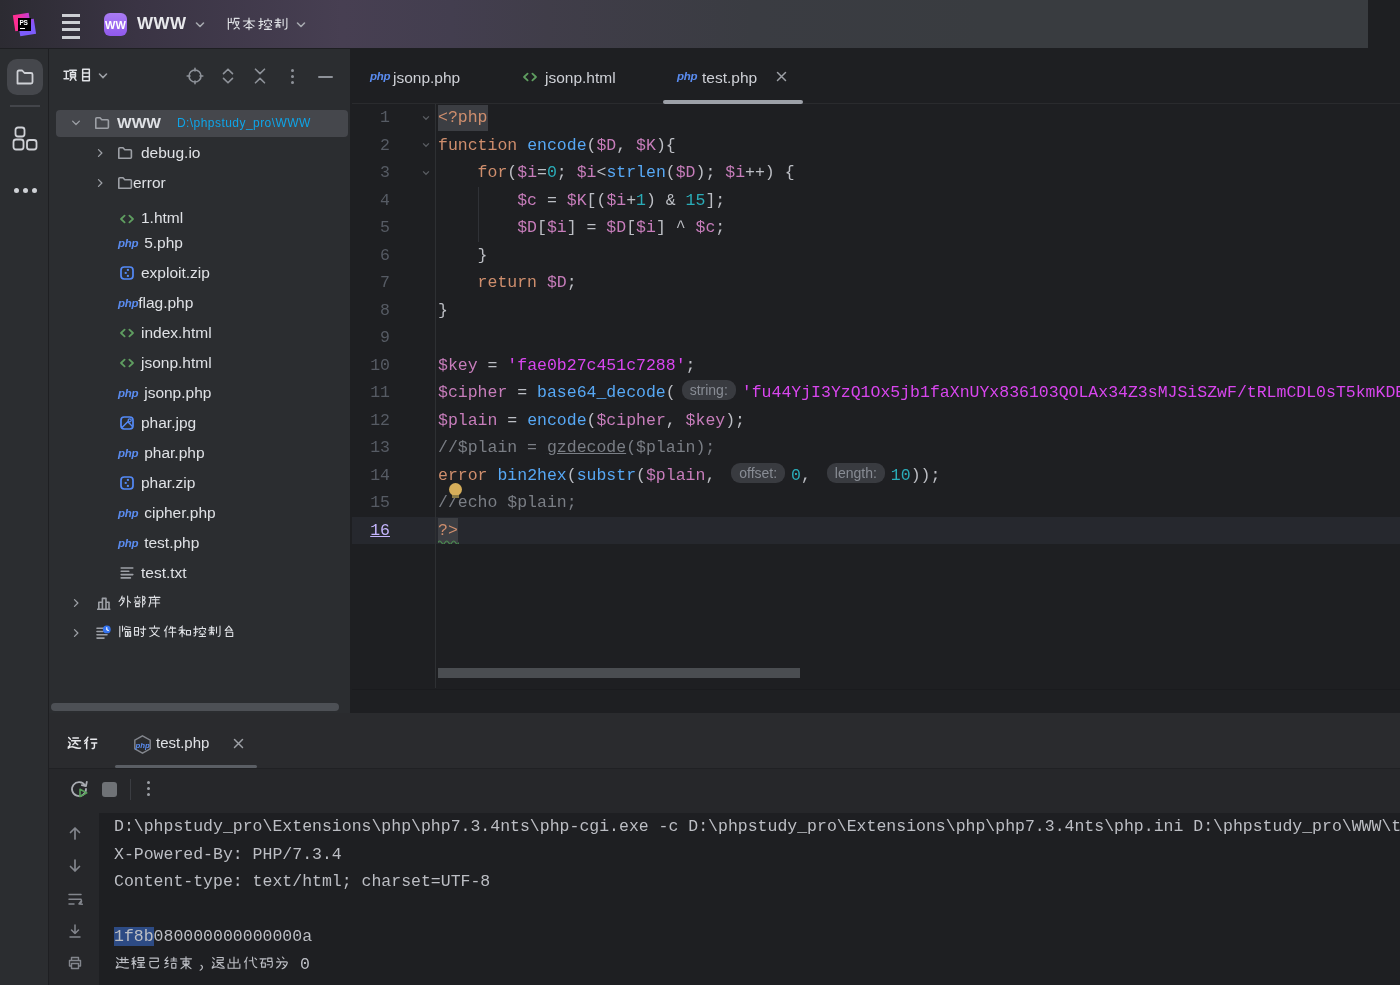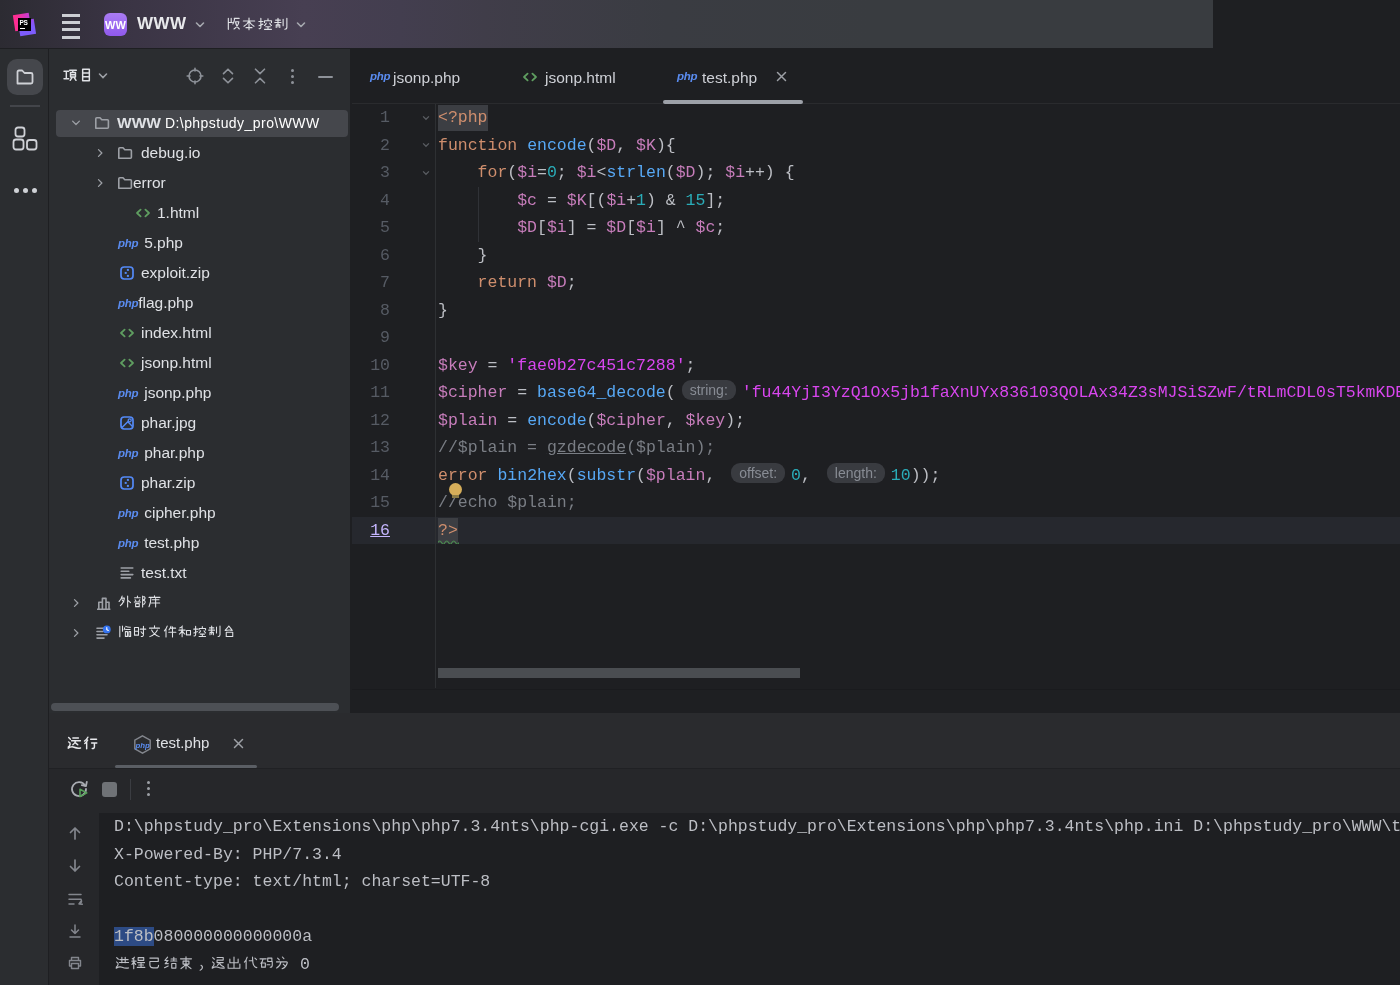--- a/index.html
+++ b/index.html
@@ -5,21 +5,21 @@
   * { margin:0; padding:0; box-sizing:border-box; }
   html,body { width:1400px; height:985px; overflow:hidden; background:#1E1F22;
     font-family:"Liberation Sans", sans-serif; }
   .abs { position:absolute; }
   #root { position:relative; width:1400px; height:985px; }
   svg.cj { display:inline-block; fill:none; stroke:currentColor; stroke-width:1.7; stroke-linecap:round; stroke-linejoin:round; }
   svg.cj.b { stroke-width:2.2; }
   svg.ic { fill:none; stroke:#9DA0A6; stroke-width:1.7; stroke-linecap:round; stroke-linejoin:round; }
 
   
-  #topbar { left:0; top:0; width:1213px; height:49px;
+  #topbar { left:0; top:0; width:1368px; height:49px;
     background:linear-gradient(90deg,#2C2B32 0%,#3A3444 10%,#473F52 25%,#433E4F 33%,#403D49 40%,#3A3C42 55%,#393C40 72%,#393C40 100%);
     border-bottom:1px solid #1E1F22; }
 
   
   #sidebar { left:0; top:49px; width:49px; height:936px; background:#2B2D30; border-right:1px solid #1E1F22; }
 
   
   #proj { left:49px; top:49px; width:303px; height:664px; background:#2B2D30; border-right:2px solid #1E1F22; }
   .ptxt { color:#DFE1E5; font-size:15.5px; }
   .row { position:absolute; height:28px; display:flex; align-items:center; white-space:nowrap; }
@@ -142,41 +142,41 @@
     <div class="abs" style="left:7px;top:60.5px;width:292px;height:27px;background:#45474C;border-radius:4px;"></div>
 
     <div class="row" style="top:60px;left:0;">
       <svg style="margin-left:21px" width="12" height="12" viewBox="0 0 16 16">
           <use href="#sChevD"></use>
         </svg>
       <svg style="margin-left:12px" width="16" height="16" viewBox="0 0 16 16">
           <use href="#sFolder"></use>
         </svg>
       <span class="ptxt" style="margin-left:7px;font-weight:bold;">WWW</span>
-      <span style="margin-left:4px;font-size:14px;letter-spacing:0.45px;color:#ffffff;">D:\phpstudy_pro\WWW</span>
+      <span style="margin-left:16px;font-size:12px;letter-spacing:0.45px;color:#0ea5e9;">D:\phpstudy_pro\WWW</span>
     </div>
     <div class="row" style="top:90px;left:0;text-align:right;">
       <svg style="margin-left:45px" width="12" height="12" viewBox="0 0 16 16">
           <use href="#sChevR"></use>
         </svg>
       <svg style="margin-left:11px" width="16" height="16" viewBox="0 0 16 16">
           <use href="#sFolder"></use>
         </svg>
       <span class="ptxt" style="margin-left:8px;">debug.io</span>
     </div>
     <div class="row" style="top:120px;left:0;">
       <svg style="margin-left:45px" width="12" height="12" viewBox="0 0 16 16">
           <use href="#sChevR"></use>
         </svg>
       <svg style="margin-left:11px" width="16" height="16" viewBox="0 0 16 16">
           <use href="#sFolder"></use>
         </svg>
       <span class="ptxt" style="margin-left:0;">error</span>
     </div>
-    <div class="row" style="top:150px;left:16px;">
+    <div class="row" style="top:150px;left:0;align-items:flex-end;">
       <svg style="margin-left:70px" width="16" height="16" viewBox="0 0 16 16">
           <use href="#sHtml"></use>
         </svg>
       <span class="ptxt" style="margin-left:6px;">1.html</span>
     </div>
     <div class="row" style="top:180px;left:0;">
       <span class="phpic" style="margin-left:69px;">php</span>
       <span class="ptxt" style="margin-left:6px;">5.php</span>
     </div>
     <div class="row" style="top:210px;left:0;">

